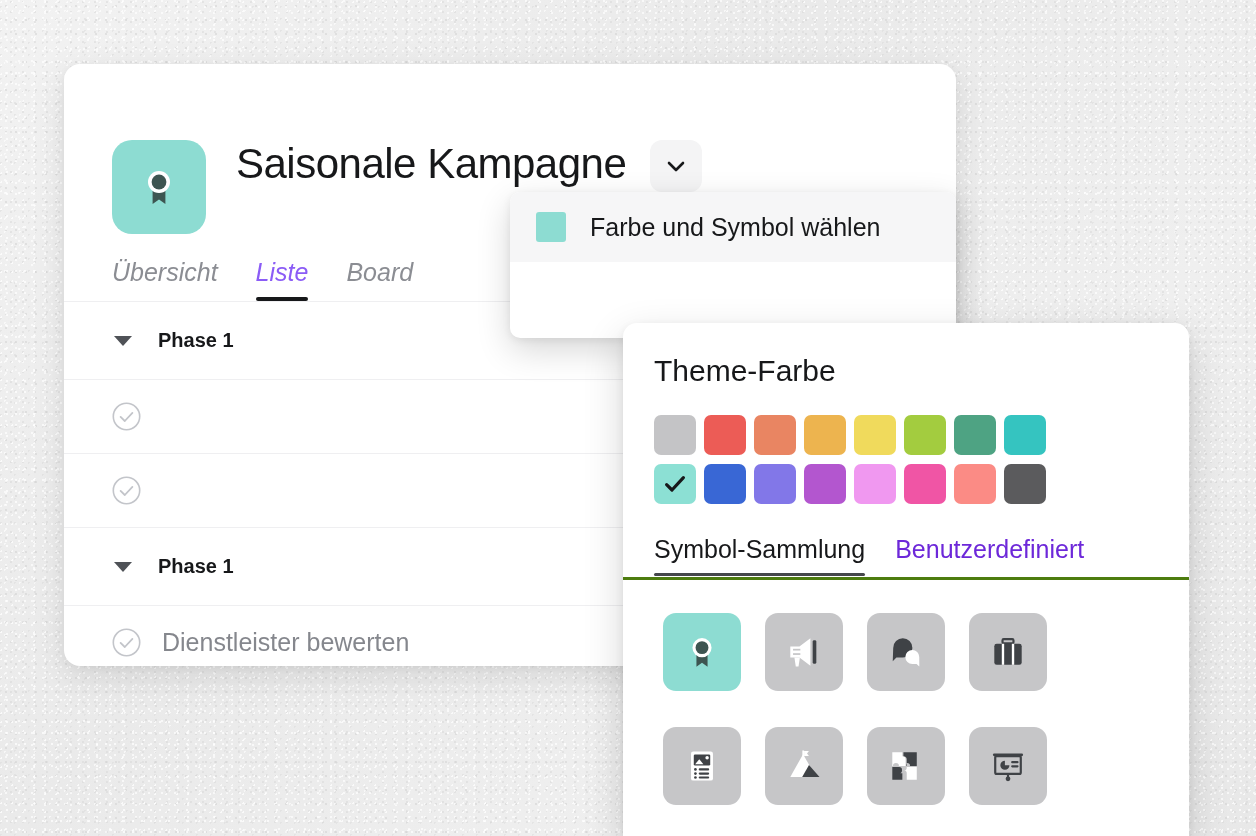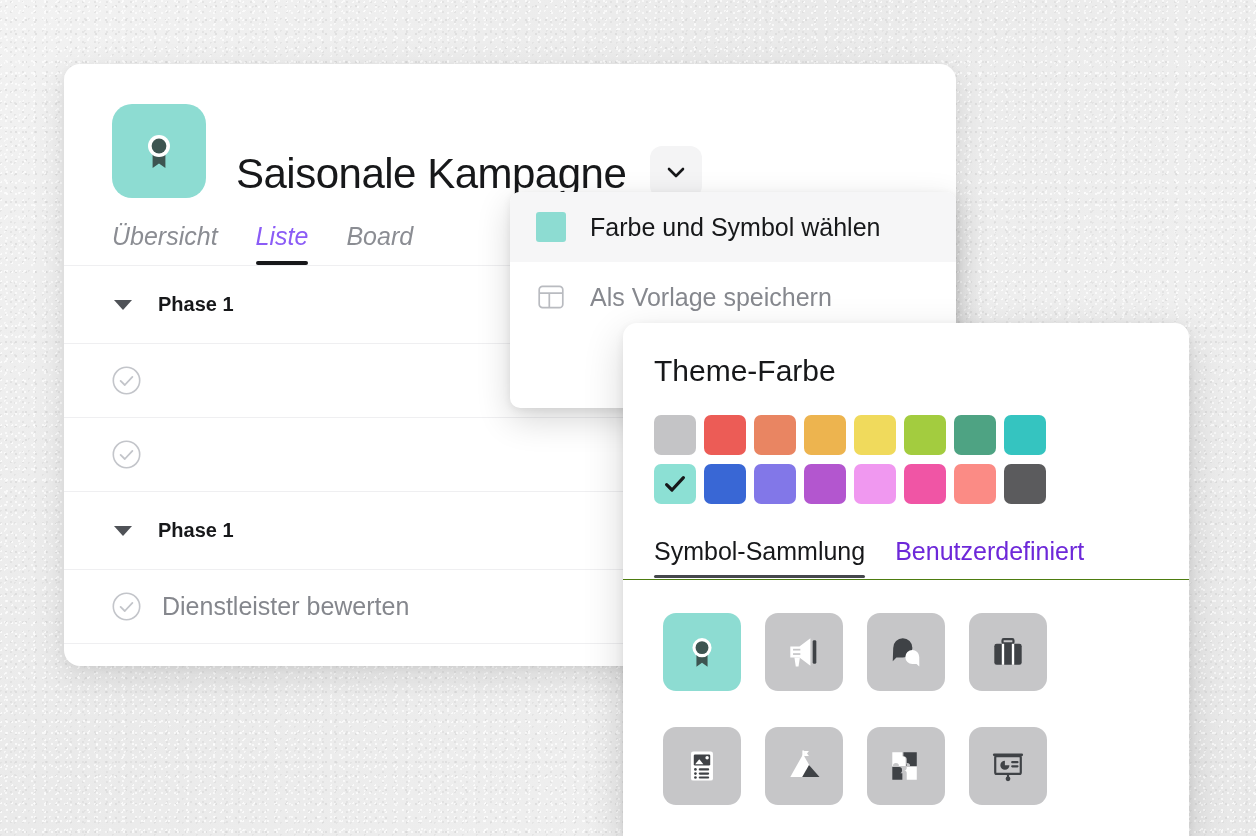--- a/index.html
+++ b/index.html
@@ -35,22 +35,23 @@
     width: 892px;
     height: 602px;
     background: #ffffff;
     border-radius: 16px;
     box-shadow: 0 10px 34px rgba(0,0,0,0.10), 0 2px 8px rgba(0,0,0,0.05);
     overflow: hidden;
   }
 
   .card-header {
     display: flex;
-    align-items: flex-end;
+    align-items: flex-start;
     padding: 40px 0 0 48px;
+    margin-top: 36px;
   }
 
   .project-icon {
     width: 94px;
     height: 94px;
     border-radius: 20px;
     background: #8ddcd2;
     display: flex;
     align-items: center;
     justify-content: center;
@@ -263,24 +264,24 @@
     height: 40px;
     border-radius: 7px;
     cursor: pointer;
     display: flex;
     align-items: center;
     justify-content: center;
   }
 
   .picker-tabs {
     display: flex;
-    align-items: center;
+    align-items: flex-start;
     gap: 30px;
     padding: 27px 0 0 31px;
-    border-bottom: 1px solid #4d7c0f;
+    border-bottom: 3px solid #4d7c0f;
     height: 72px;
   }
 
   .picker-tab {
     font-size: 25px;
     color: #6d28d9;
     padding-bottom: 12px;
     position: relative;
     cursor: pointer;
     white-space: nowrap;
@@ -392,30 +393,20 @@
 
 </div>
 
 <div class="context-menu">
 
   <div class="menu-item highlight">
     <span class="menu-swatch"></span>
     <span class="menu-text">Farbe und Symbol wählen</span>
   </div>
 
-  <div class="menu-item">
-    <span class="menu-icon">
-      <svg width="28" height="28" viewBox="0 0 28 28">
-        <rect x="2.2" y="3.4" width="23.6" height="21.2" rx="3.4" fill="none" stroke="#b9bbc0" stroke-width="1.7"></rect>
-        <line x1="2.2" y1="10.2" x2="25.8" y2="10.2" stroke="#b9bbc0" stroke-width="1.7"></line>
-        <line x1="12.3" y1="10.2" x2="12.3" y2="24.6" stroke="#b9bbc0" stroke-width="1.7"></line>
-      </svg>
-    </span>
-    <span class="menu-text muted">Als Vorlage speichern</span>
-  </div>
 
   <div class="menu-filler"></div>
 </div>
 
 <div class="picker-panel">
 
   <div class="picker-title">Theme-Farbe</div>
 
   <div class="swatch-grid">
     <div class="swatch-cell">

